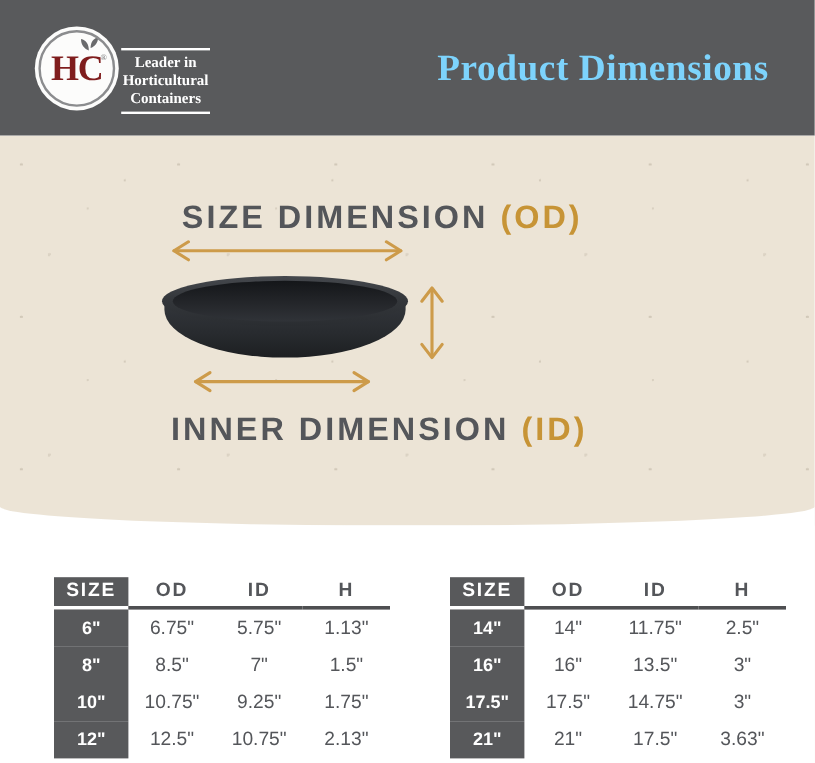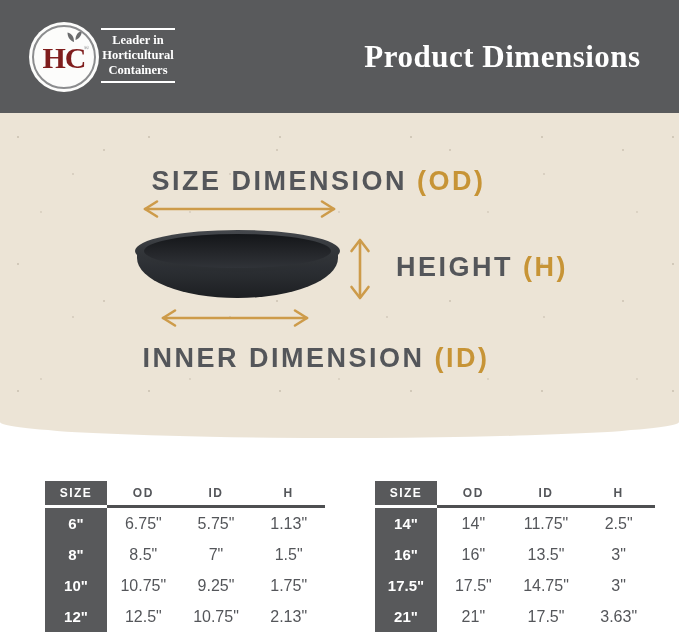--- a/index.html
+++ b/index.html
@@ -30,30 +30,30 @@
     position:absolute;left:0;right:0;top:21px;text-align:center;
     font-family:"Liberation Serif",serif;font-size:30px;font-weight:600;color:#7f1d1d;
     letter-spacing:-1px;line-height:1;
   }
   .reg-mark{
     position:absolute;right:10px;top:22px;font-size:7px;color:#77787a;
     font-family:"Liberation Serif",serif;
   }
   .leaf{position:absolute;left:37px;top:7px;width:17px;height:15px;}
   .tagline{
-    position:absolute;left:97px;top:25px;width:82px;text-align:center;
+    position:absolute;left:97px;top:37px;width:82px;text-align:center;
     font-family:"Liberation Serif",serif;font-size:12.5px;font-weight:600;
     color:#ffffff;line-height:15px;
   }
   .tagline .rule{height:2px;background:#ffffff;width:74px;margin:3px auto;}
   .page-title{
     position:absolute;left:350px;top:0;width:305px;height:113px;
     display:flex;align-items:center;justify-content:center;
     font-family:"Liberation Serif",serif;font-size:31px;font-weight:600;
-    color:#ffffff;letter-spacing:0.5px;white-space:nowrap;
+    color:#7dd3fc;letter-spacing:0.5px;white-space:nowrap;
   }
 
   
   .hero{
     position:relative;width:100%;height:325px;background:var(--panel_bg);
     border-bottom-left-radius:50% 16px;border-bottom-right-radius:50% 16px;
     background-image:
       radial-gradient(circle 1.2px at 18px 24px, rgba(118,105,84,.22) 95%, transparent),
       radial-gradient(circle 1px at 73px 61px, rgba(118,105,84,.16) 95%, transparent),
       radial-gradient(circle 1.4px at 41px 99px, rgba(118,105,84,.14) 95%, transparent),
@@ -97,21 +97,21 @@
   
   .tables-section{position:relative;width:100%;height:198px;background:#ffffff;overflow:hidden;}
   .size-table{position:absolute;top:43px;width:280px;color:var(--text_dark);}
   .size-table.left{left:45px;}
   .size-table.right{left:375px;}
   .trow{display:grid;grid-template-columns:62px 1fr 1fr 1fr;}
   .cell{
     height:31px;display:flex;align-items:center;justify-content:center;
     font-size:16px;white-space:nowrap;
   }
-  .thead .cell{height:27px;font-weight:700;letter-spacing:1.5px;font-size:12px;
+  .thead .cell{height:27px;font-weight:700;letter-spacing:1.5px;font-size:16px;
     border-bottom:3px solid #4e4f51;}
   .size-head{
     background:var(--table_dark);color:#ffffff;
     border-bottom:3px solid #ffffff !important;
   }
   .size-cell{
     background:var(--table_dark);color:#ffffff;font-weight:700;font-size:15px;
   }
 </style>
 </head>
@@ -162,24 +162,20 @@
     </div>
 
     <div class="arrow height-arrow">
       <svg width="28" height="70" viewBox="0 0 28 70">
         <line x1="14" y1="7" x2="14" y2="63"></line>
         <polyline points="5.5,17 14,6 22.5,17"></polyline>
         <polyline points="5.5,53 14,64 22.5,53"></polyline>
       </svg>
     </div>
 
-    <div class="dim-label height-label">
-      <span>HEIGHT</span>
-      <span class="gold">(H)</span>
-    </div>
 
     <div class="arrow id-arrow">
       <svg width="168" height="24" viewBox="0 0 168 24">
         <line x1="12" y1="12" x2="156" y2="12"></line>
         <polyline points="24,4.5 12,12 24,19.5"></polyline>
         <polyline points="144,4.5 156,12 144,19.5"></polyline>
       </svg>
     </div>
 
     <div class="dim-label id-label">

